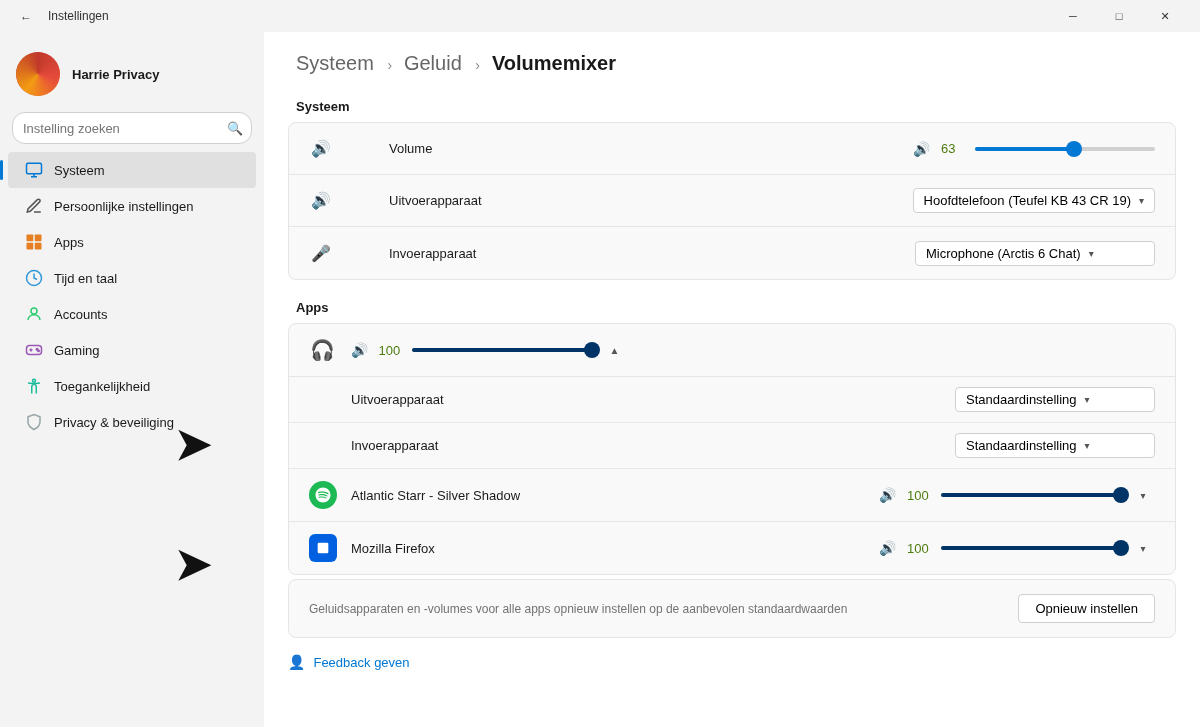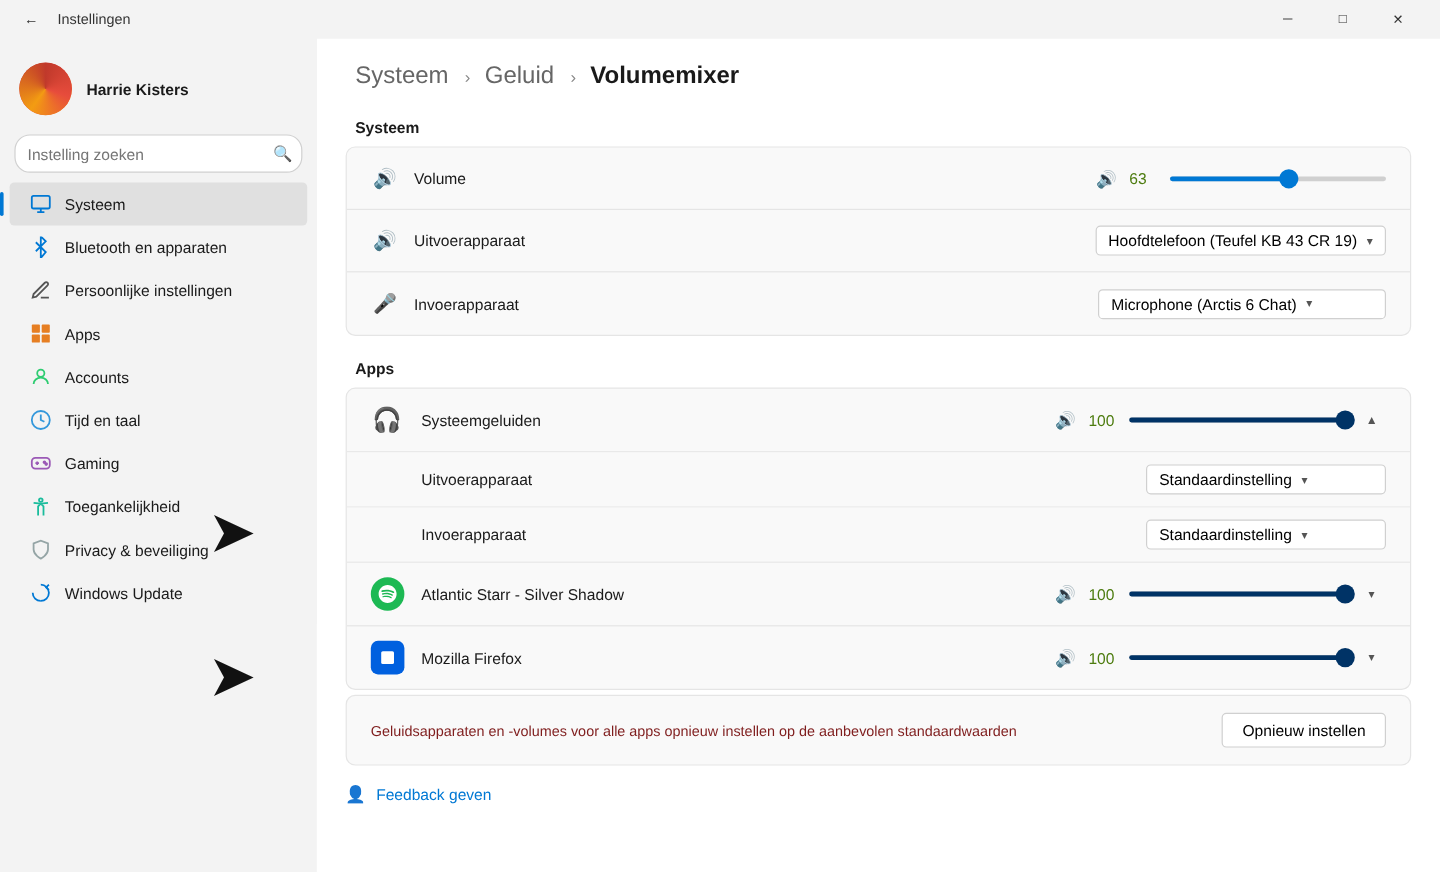--- a/index.html
+++ b/index.html
@@ -127,21 +127,21 @@
 
     .setting-row {
       display: flex; align-items: center;
       padding: 12px 20px;
       min-height: 52px;
       border-bottom: 1px solid #e5e5e5;
     }
     .setting-row:last-child { border-bottom: none; }
 
     .setting-icon { width: 24px; display: flex; align-items: center; justify-content: center; margin-right: 12px; flex-shrink: 0; color: #555; font-size: 16px; }
-    .setting-label { font-size: 13px; color: #1a1a1a; flex: 1; }
+    .setting-label { font-size: 13px; color: #1a1a1a; flex: 1; margin-left: 44px; }
     .setting-control { display: flex; align-items: center; gap: 10px; }
 
     
     .vol-value { font-size: 13px; color: #4d7c0f; min-width: 24px; }
     .slider-track {
       width: 180px; height: 4px; background: #d0d0d0; border-radius: 2px;
       position: relative;
     }
     .slider-fill { height: 100%; border-radius: 2px; background: #0078d4; }
     .slider-thumb {
@@ -183,21 +183,21 @@
 
     
     .reset-bar {
       margin: 4px 24px;
       padding: 14px 20px;
       background: #f9f9f9;
       border: 1px solid #e5e5e5;
       border-radius: 8px;
       display: flex; align-items: center; justify-content: space-between;
     }
-    .reset-text { font-size: 12px; color: #7f1d1d; flex: 1; margin-right: 20px; }
+    .reset-text { font-size: 12px; color: #737373; flex: 1; margin-right: 20px; }
     .reset-btn {
       padding: 6px 16px;
       background: white;
       border: 1px solid #d0d0d0;
       border-radius: 4px;
       font-size: 13px;
       cursor: pointer;
       white-space: nowrap;
     }
 
@@ -242,46 +242,38 @@
 
 <div class="app-body-relative">
 
   <div class="sidebar-wrapper">
     <div class="sidebar">
 
       <div class="user-section">
         <div class="user-avatar">
           <div class="user-avatar-inner"></div>
         </div>
-        <span class="user-name">Harrie Kisters</span>
+        <span class="user-name">Harrie Privacy</span>
       </div>
 
       <div class="search-box">
         <input type="text" placeholder="Instelling zoeken" style="">
         <span class="search-icon-btn">🔍</span>
       </div>
 
       <nav id="nav-list">
           <div class="nav-item active">
       <span class="nav-icon">
               <svg width="18" height="18" viewBox="0 0 24 24" fill="#0078d4">
                 <rect x="2" y="3" width="20" height="14" rx="2" fill="none" stroke="#0078d4" stroke-width="2"></rect>
                 <line x1="8" y1="21" x2="16" y2="21" stroke="#0078d4" stroke-width="2"></line>
                 <line x1="12" y1="17" x2="12" y2="21" stroke="#0078d4" stroke-width="2"></line>
               </svg>
             </span>
       <span>Systeem</span>
-    </div>
-          <div class="nav-item">
-      <span class="nav-icon">
-              <svg width="18" height="18" viewBox="0 0 24 24" fill="none" stroke="#0078d4" stroke-width="2">
-                <path d="M6.5 6.5l11 11L12 24V0l5.5 5.5-11 11"></path>
-              </svg>
-            </span>
-      <span>Bluetooth en apparaten</span>
     </div>
           <div class="nav-item">
       <span class="nav-icon">
               <svg width="18" height="18" viewBox="0 0 24 24" fill="none" stroke="#555" stroke-width="2">
                 <path d="M12 20h9"></path>
                 <path d="M16.5 3.5a2.121 2.121 0 013 3L7 19l-4 1 1-4L16.5 3.5z"></path>
               </svg>
             </span>
       <span>Persoonlijke instellingen</span>
     </div>
@@ -291,35 +283,35 @@
                 <rect x="2" y="2" width="9" height="9" rx="1"></rect>
                 <rect x="13" y="2" width="9" height="9" rx="1"></rect>
                 <rect x="2" y="13" width="9" height="9" rx="1"></rect>
                 <rect x="13" y="13" width="9" height="9" rx="1"></rect>
               </svg>
             </span>
       <span>Apps</span>
     </div>
           <div class="nav-item">
       <span class="nav-icon">
+              <svg width="18" height="18" viewBox="0 0 24 24" fill="none" stroke="#3498db" stroke-width="2">
+                <circle cx="12" cy="12" r="10"></circle>
+                <path d="M12 6v6l4 2"></path>
+              </svg>
+            </span>
+      <span>Tijd en taal</span>
+    </div>
+          <div class="nav-item">
+      <span class="nav-icon">
               <svg width="18" height="18" viewBox="0 0 24 24" fill="none" stroke="#2ecc71" stroke-width="2">
                 <circle cx="12" cy="8" r="4"></circle>
                 <path d="M4 20c0-4 3.6-7 8-7s8 3 8 7"></path>
               </svg>
             </span>
       <span>Accounts</span>
-    </div>
-          <div class="nav-item">
-      <span class="nav-icon">
-              <svg width="18" height="18" viewBox="0 0 24 24" fill="none" stroke="#3498db" stroke-width="2">
-                <circle cx="12" cy="12" r="10"></circle>
-                <path d="M12 6v6l4 2"></path>
-              </svg>
-            </span>
-      <span>Tijd en taal</span>
     </div>
           <div class="nav-item">
       <span class="nav-icon">
               <svg width="18" height="18" viewBox="0 0 24 24" fill="none" stroke="#9b59b6" stroke-width="2">
                 <rect x="2" y="6" width="20" height="12" rx="4"></rect>
                 <path d="M6 12h4M8 10v4"></path>
                 <circle cx="16" cy="11" r="1" fill="#9b59b6"></circle>
                 <circle cx="18" cy="13" r="1" fill="#9b59b6"></circle>
               </svg>
             </span>
@@ -334,30 +326,20 @@
             </span>
       <span>Toegankelijkheid</span>
     </div>
           <div class="nav-item">
       <span class="nav-icon">
               <svg width="18" height="18" viewBox="0 0 24 24" fill="none" stroke="#95a5a6" stroke-width="2">
                 <path d="M12 22s8-4 8-10V5l-8-3-8 3v7c0 6 8 10 8 10z"></path>
               </svg>
             </span>
       <span>Privacy &amp; beveiliging</span>
-    </div>
-          <div class="nav-item">
-      <span class="nav-icon">
-              <svg width="18" height="18" viewBox="0 0 24 24" fill="none" stroke="#0078d4" stroke-width="2">
-                <path d="M21 12a9 9 0 01-9 9m0-18a9 9 0 019 9"></path>
-                <path d="M21 3l-3 3 3 3"></path>
-                <path d="M3 12a9 9 0 009 9"></path>
-              </svg>
-            </span>
-      <span>Windows Update</span>
     </div>
         </nav>
     </div>
 
     <div class="arrow-1" style="position:absolute;left:175px;top:390px;z-index:20;">
       <span style="font-size:44px;font-weight:900;color:#111;line-height:1;">➤</span>
     </div>
     <div class="arrow-2" style="position:absolute;left:175px;top:510px;z-index:20;">
       <span style="font-size:44px;font-weight:900;color:#111;line-height:1;">➤</span>
     </div>
@@ -412,21 +394,20 @@
         </div>
       </div>
     </div>
 
     <div class="section-header" style="margin-top:12px;">Apps</div>
 
     <div class="settings-card">
 
       <div class="app-row">
         <div class="app-icon" style="font-size:20px;">🎧</div>
-        <span class="app-name">Systeemgeluiden</span>
         <div class="app-controls">
           <span style="font-size:14px;color:#555;">🔊</span>
           <span class="vol-value">100</span>
           <div class="slider-track" style="width:180px;">
             <div class="slider-fill" style="width:100%;background:#003366;"></div>
             <div class="slider-thumb" style="left:100%;background:#003366;"></div>
           </div>
           <div class="expand-btn">▲</div>
         </div>
       </div>

